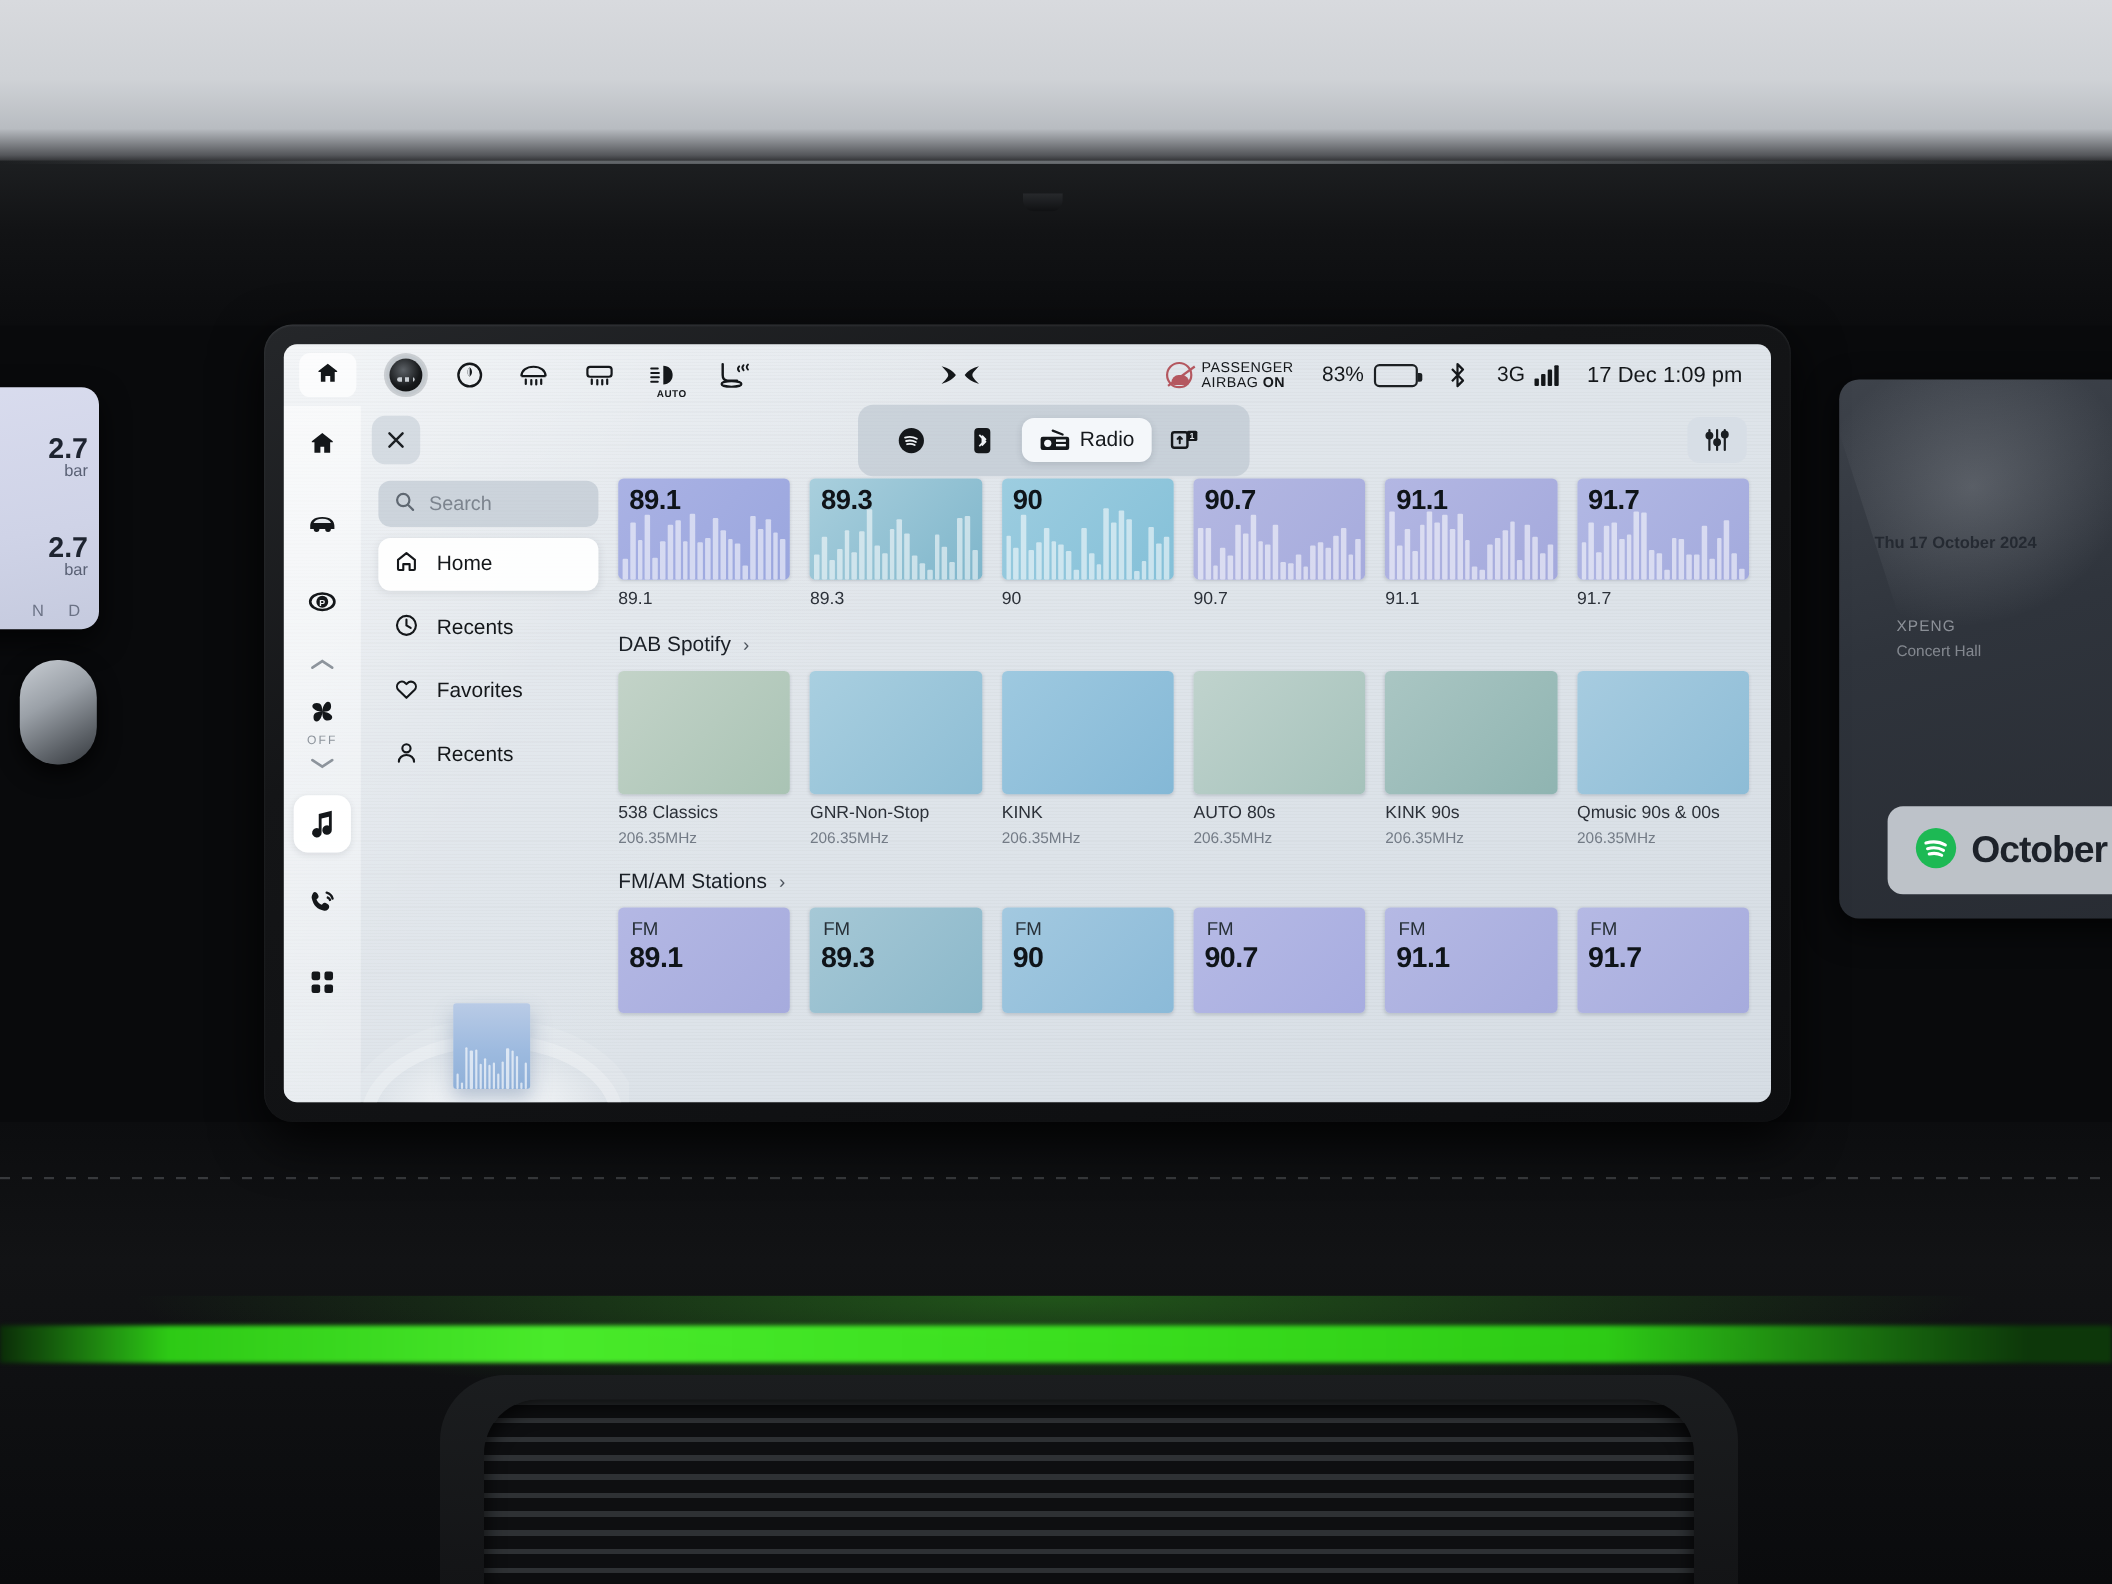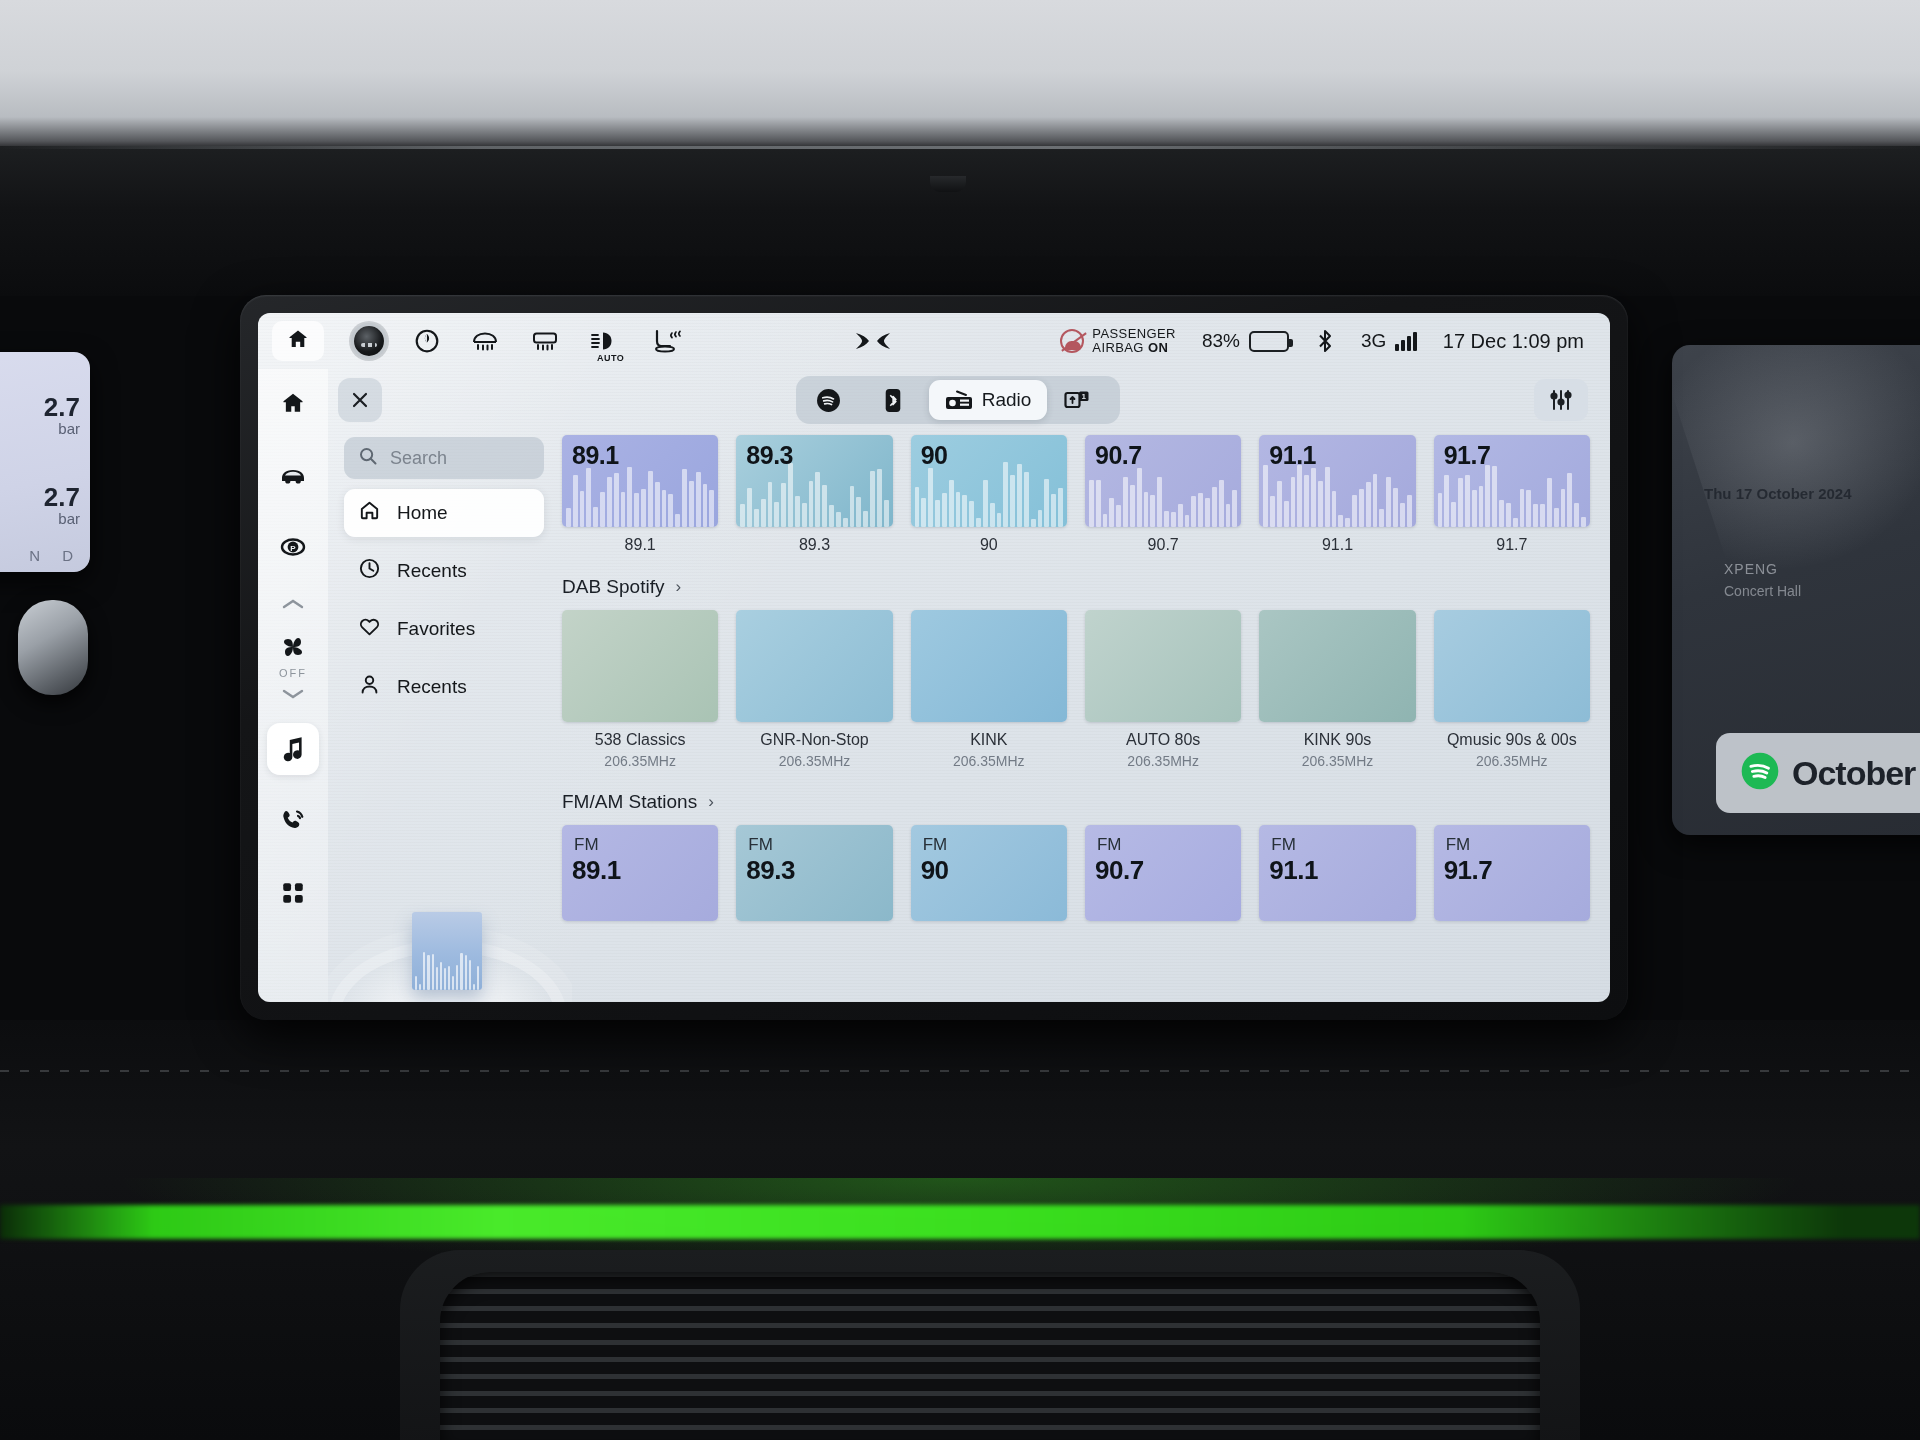--- a/index.html
+++ b/index.html
@@ -206,22 +206,22 @@
 
   .panel-top{
     height:62px; display:flex; align-items:center; padding:0 22px 0 10px; gap:0;
   }
   .closebtn{
     width:44px; height:44px; border-radius:12px; background:rgba(186,196,207,.48);
     display:flex; align-items:center; justify-content:center; color:#1b1f23; flex:0 0 auto;
   }
   .tabs-wrap{ flex:1; display:flex; justify-content:center; }
   .tabs{
-    display:flex; gap:0; background:rgba(181,191,202,.55);
-    border-radius:14px; padding:4px; height:48px;
+    display:flex; align-items:center; gap:0; background:rgba(181,191,202,.55);
+    border-radius:14px; padding:20px; height:65px;
   }
   .tab{
     height:40px; min-width:62px; padding:0 16px; border-radius:11px;
     display:flex; align-items:center; justify-content:center; gap:9px; color:#15191d; font-size:19px;
   }
   .tab.active{ background:#f4f7fa; box-shadow:0 2px 7px rgba(40,50,60,.16); }
   .eqbtn{
     width:54px; height:42px; border-radius:11px; background:rgba(214,221,229,.85);
     display:flex; align-items:center; justify-content:center; color:#1b1f23; flex:0 0 auto;
   }
@@ -253,21 +253,21 @@
     background:linear-gradient(180deg,#b9cbe6 0%, #9dbadf 55%, #8fb0d8 100%);
     box-shadow:0 10px 18px rgba(80,110,150,.35);
     overflow:hidden;
   }
   .orb-cube .bars-mini{ position:absolute; left:0; bottom:0; width:100%; height:60%; display:flex; align-items:flex-end; gap:2px; padding:0 3px;}
   .orb-cube .bars-mini i{ flex:1; background:rgba(255,255,255,.65); border-radius:1px;}
 
   .content{ flex:1; padding:4px 20px 0 6px; overflow:hidden; position:relative; }
 
   .grid6{ display:grid; grid-template-columns:repeat(6,1fr); gap:18px; }
-  .tile{ position:relative;text-align:center; }
+  .tile{ position:relative; }
   .art{
     height:92px; border-radius:5px; position:relative; overflow:hidden;
     box-shadow:0 1px 3px rgba(50,60,75,.18);
   }
   .art .eq{ position:absolute; left:0; bottom:0; width:100%; height:72%; display:flex; align-items:flex-end; gap:2px; padding:0 4px;}
   .art .eq i{ flex:1; background:rgba(255,255,255,.55); border-radius:1px; }
   .art .freq{
     position:absolute; left:10px; top:6px; font-size:25px; font-weight:bold; color:#0f1419; letter-spacing:-.5px;
   }
   .tile .cap{ margin-top:9px; font-size:16px; color:#2b3038; }

